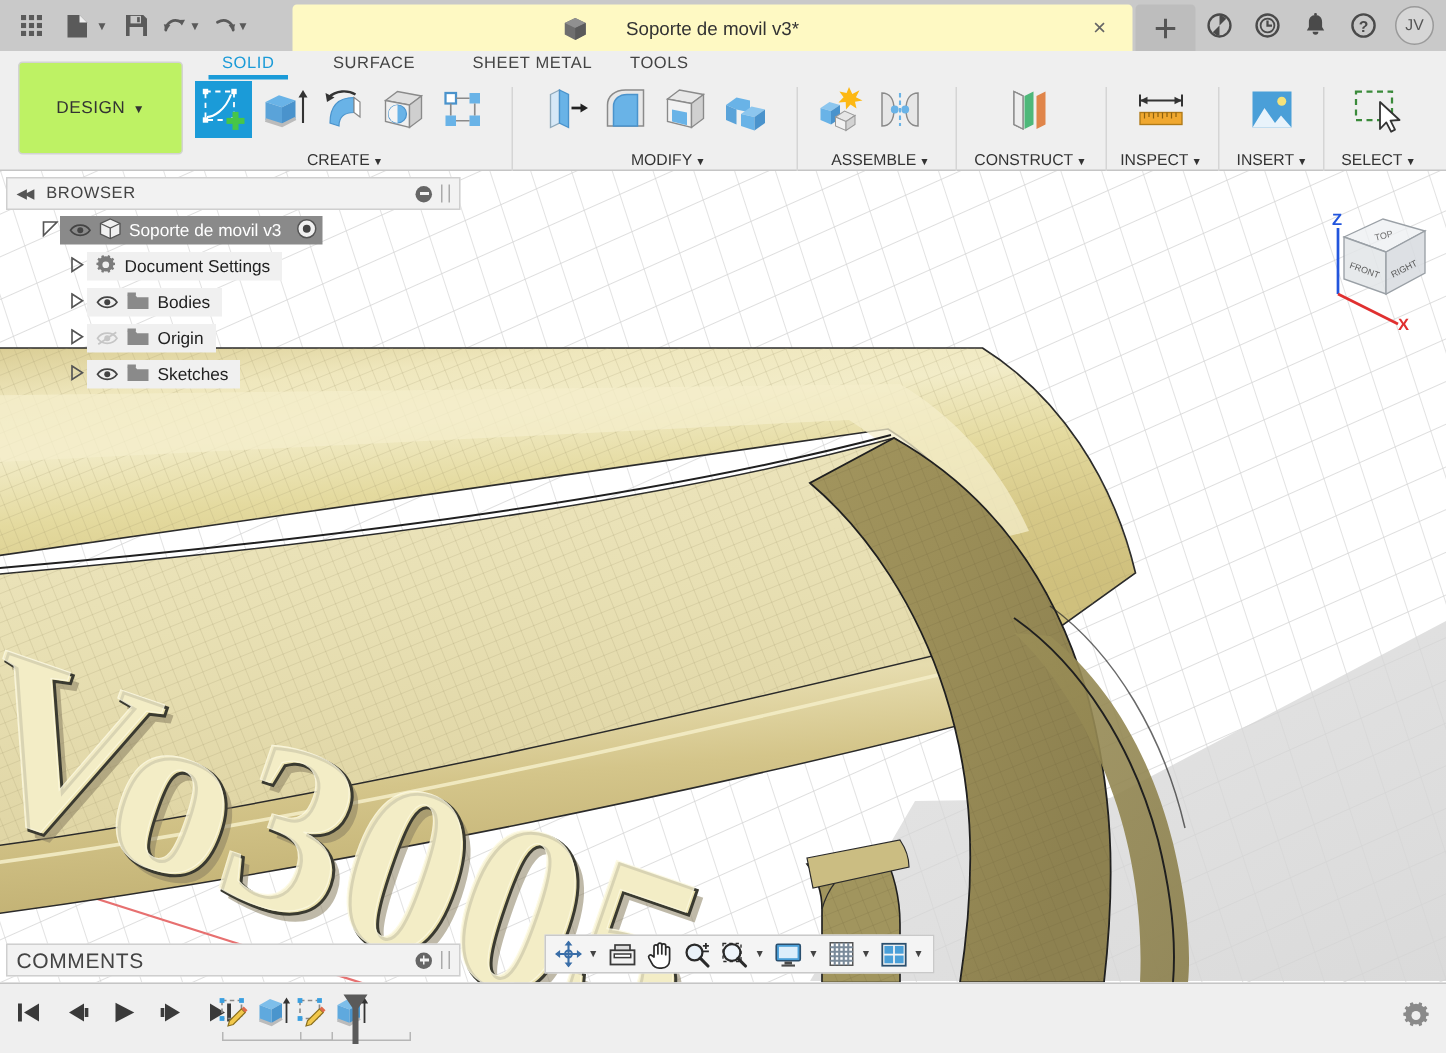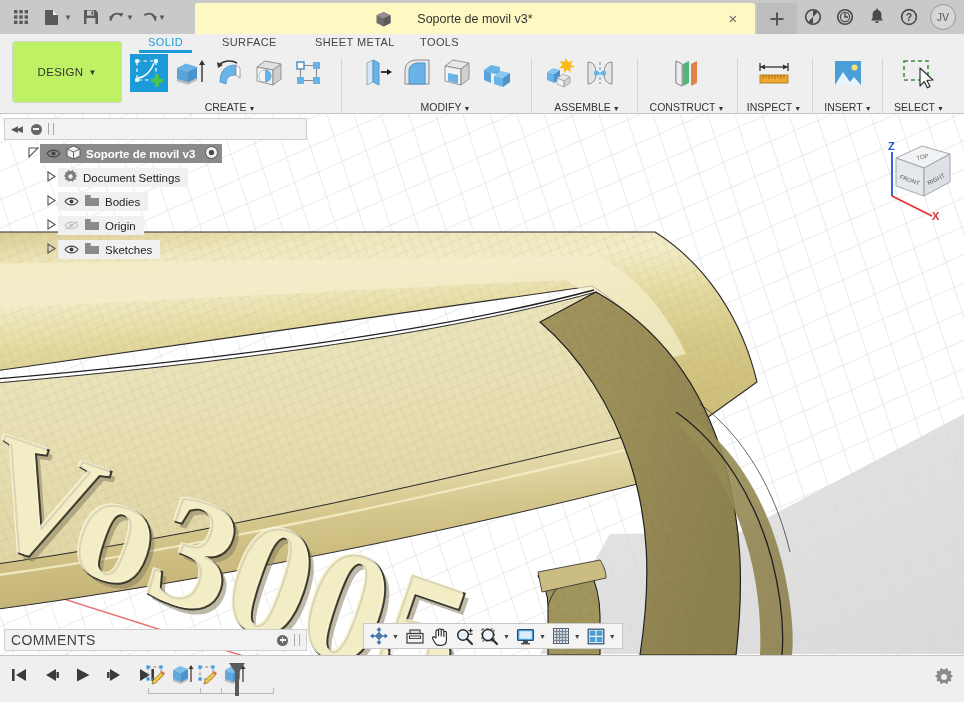--- a/index.html
+++ b/index.html
@@ -117,21 +117,21 @@
   .grip { width: 6px; height: 12px; margin-left: 6px; border-left: 1px solid #aaa; border-right: 1px solid #aaa; }
 
   .tree { margin-top: 4px; }
   .tnode { display: flex; align-items: center; height: 19px; margin-bottom: 5px; }
   .tnode .expander { width: 14px; text-align: center; color: #555; font-size: 9px; flex: 0 0 14px; }
   .tnode .chip {
     display: inline-flex; align-items: center; gap: 5px; height: 19px;
     padding: 0 7px 0 4px; background: #f0f0f0; border: 1px solid transparent;
   }
   .tnode.root .chip { background: #8a8a8a; color: #fff; padding-right: 2px; }
-  .tnode.root .chip .lbl { color: #fff; font-weight: bold; }
+  .tnode.root .chip .lbl { color: #fff; font-weight: normal; }
   .tnode .lbl { white-space: nowrap; color: #222; }
   .eye { width: 16px; height: 14px; display: flex; align-items: center; justify-content: center; }
 
   
   .viewcube { position: absolute; right: 6px; top: 10px; width: 92px; height: 96px; }
 
   
   .comments {
     position: absolute; left: 4px; bottom: 4px; width: 303px; height: 22px;
     background: #f2f2f2; border: 1px solid #cfcfcf;
@@ -610,20 +610,21 @@
                  L600 541 L548 541 L548 492 C548 480 544 470 538 462 Z" fill="url(#meshGridDark)"></path>
         <path d="M548 492 C552 478 560 468 572 462" stroke="#2a2a2a" stroke-width=".9" fill="none"></path>
 
         <path d="M538 458 L600 446 C604 452 606 458 606 464 L542 478 Z" fill="#cbbd82" stroke="#2a2a2a" stroke-width=".8"></path>
       </g>
     </svg>
 
     <div class="browser">
       <div class="browser-head">
         <span class="arrows">◀◀</span>
+        <span class="btitle">BROWSER</span>
         <span class="minus-circle">
             <i></i>
           </span>
         <span class="grip"></span>
       </div>
 
       <div class="tree">
 
         <div class="tnode root" style="margin-left:22px">
           <span class="expander">

